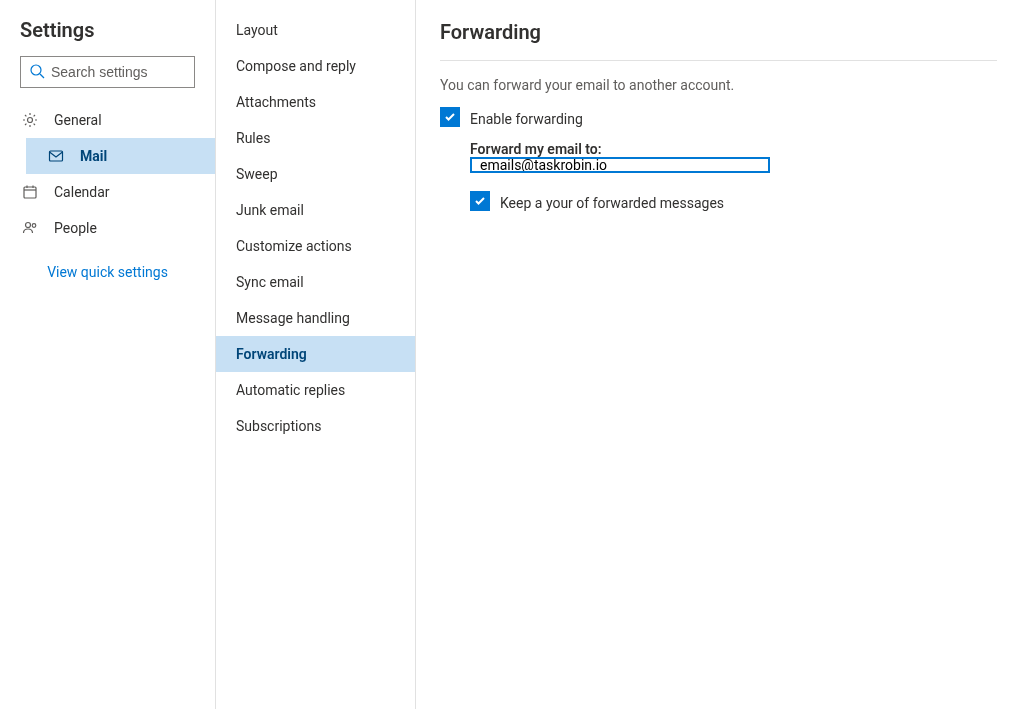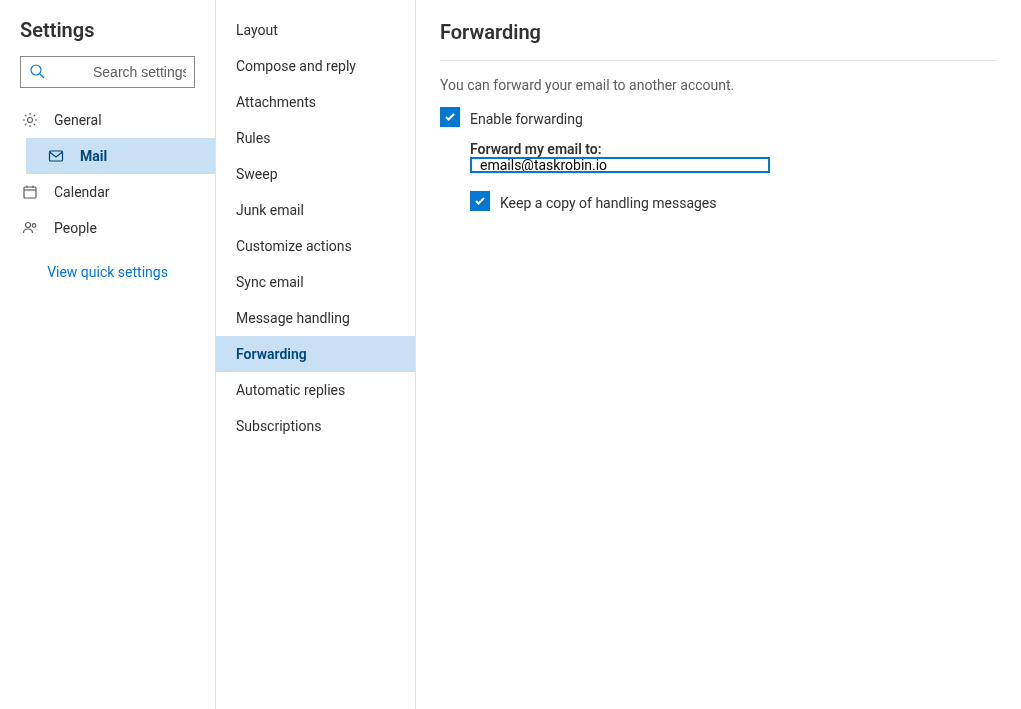--- a/index.html
+++ b/index.html
@@ -25,21 +25,20 @@
       padding: 0 20px 14px 20px;
     }
     .search-wrap {
       margin: 0 20px 14px 20px;
       border: 1px solid #8a8886;
       height: 32px;
       display: flex;
       align-items: center;
       padding: 0 8px;
       color: #605e5c;
-      gap: 42px;
     }
     .search-wrap svg { flex: 0 0 auto; margin-right: 6px; }
     .search-input {
       border: none;
       outline: none;
       font-size: 14px;
       color: #323130;
       width: 100%;
       background: transparent;
     }
@@ -258,16 +257,16 @@
   <div class="indent">
     <div class="field-label">Forward my email to:</div>
     <input class="email-input" type="text" value="emails@taskrobin.io" style="">
 
     <div class="check-row">
       <div class="checkbox">
         <svg width="14" height="14" viewBox="0 0 14 14">
           <path d="M3 7l2.5 2.5L11 4" fill="none" stroke="#fff" stroke-width="2"></path>
         </svg>
       </div>
-      <span>Keep a copy of handling messages</span>
+      <span>Keep a your of forwarded messages</span>
     </div>
   </div>
 </div>
 
 </body></html>

